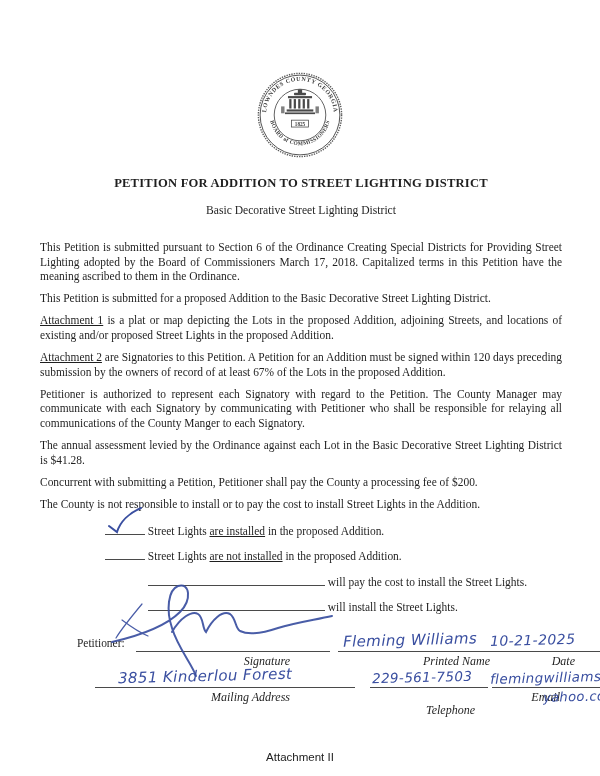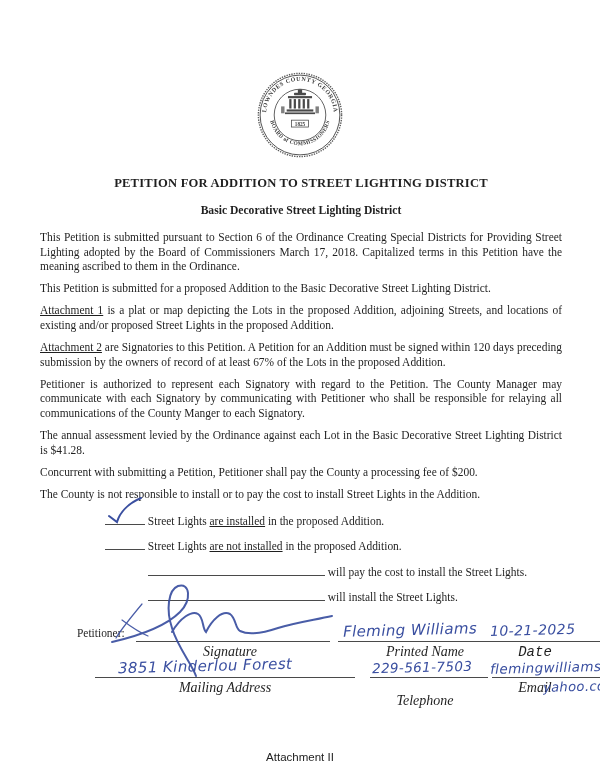--- a/index.html
+++ b/index.html
@@ -16,49 +16,49 @@
   
   .seal-wrap{width:86px;height:86px;margin:72px auto 0;}
   .seal-wrap svg{width:100%;height:100%;}
 
   
   .doc-title{
     text-align:center;font-weight:bold;font-size:12.6px;
     margin:18px 0 0 0;letter-spacing:.2px;
   }
   .doc-subtitle{
-    text-align:center;font-weight:bold;font-size:11.6px;
+    text-align:center;font-weight:normal;font-size:11.6px;
     margin:13px 0 0 0;
   }
 
   
   p.body{
     font-size:11.45px;line-height:14.6px;
     text-align:justify;margin:7.5px 0 0 0;
   }
-  p.body.first{margin-top:13px;}
+  p.body.first{margin-top:23px;}
   .u{text-decoration:underline;}
 
   
   .option-line{font-size:11.45px;margin:12.5px 0 0 65px;white-space:nowrap;}
   .fill-line{font-size:11.45px;margin:12.5px 0 0 108px;white-space:nowrap;}
   .blank{
     display:inline-block;vertical-align:baseline;
     border-bottom:1.1px solid #4a4a4a;height:10px;
   }
   .blank.short{width:40px;position:relative;}
   .blank.long{width:177px;}
 
   
   .petition-block{position:relative;height:92px;margin-top:10px;font-size:11.45px;}
   .pb{position:absolute;white-space:nowrap;}
   .line-abs{position:absolute;border-bottom:1.1px solid #4a4a4a;height:1px;}
   .flabel{
-    position:absolute;font-style:italic;font-size:14px;color:#1f1f1f;
-    text-align:center;
+    position:absolute;font-style:italic;font-size:12px;color:#1f1f1f;
+    text-align:right;
   }
   .hand{
     color:#3a4fa0;
     font-family:"DejaVu Sans", sans-serif;
     font-style:italic;
     display:inline-block;
     transform:rotate(-1.5deg);
     letter-spacing:.4px;
     white-space:nowrap;
   }
@@ -158,21 +158,21 @@
       <span class="pb" style="left:37px;top:14px;">Petitioner:</span>
       <span class="line-abs" style="left:96px;top:27px;width:194px;"></span>
       <span class="flabel" style="left:130px;top:31px;width:120px;">Signature</span>
 
       <span class="line-abs" style="left:298px;top:27px;width:172px;"></span>
       <span class="hand abs" style="left:303px;top:8px;font-size:15px;">Fleming Williams</span>
       <span class="flabel" style="left:320px;top:31px;width:130px;">Printed Name</span>
 
       <span class="line-abs" style="left:440px;top:27px;width:122px;"></span>
       <span class="hand abs" style="left:450px;top:9px;font-size:14px;">10-21-2025</span>
-      <span class="flabel" style="left:455px;top:31px;width:80px;font-family:Liberation Mono, monospace;">Date</span>
+      <span class="flabel" style="left:455px;top:31px;width:80px;">Date</span>
 
       <span class="line-abs" style="left:55px;top:63px;width:260px;"></span>
       <span class="hand abs" style="left:78px;top:44px;font-size:15px;">3851 Kinderlou Forest</span>
       <span class="flabel" style="left:120px;top:67px;width:130px;">Mailing Address</span>
 
       <span class="line-abs" style="left:330px;top:63px;width:118px;"></span>
       <span class="hand abs" style="left:332px;top:46px;font-size:13.5px;">229-561-7503</span>
       <span class="flabel" style="left:335px;top:80px;width:100px;">Telephone</span>
 
       <span class="line-abs" style="left:452px;top:63px;width:112px;"></span>

